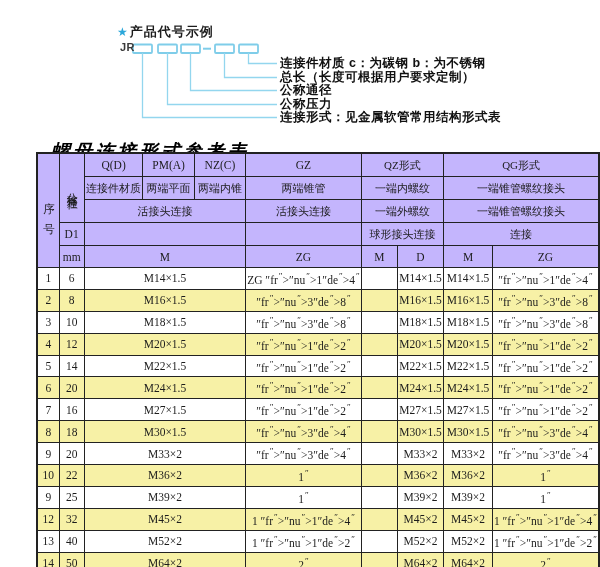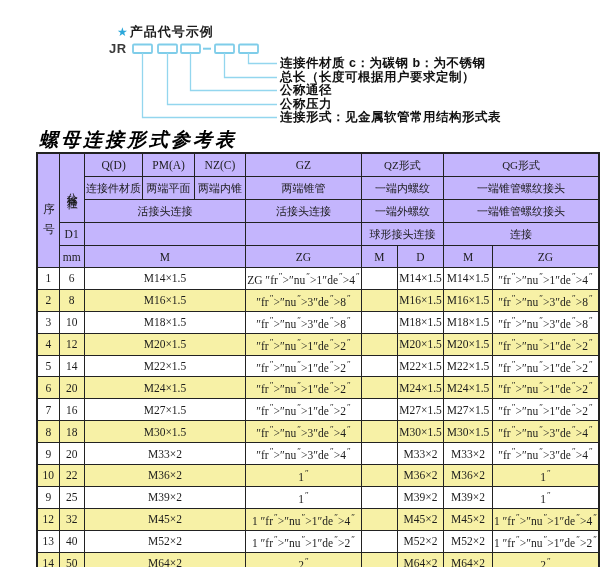--- a/index.html
+++ b/index.html
@@ -9,33 +9,33 @@
     overflow:hidden;
   }
   
   .diagram-svg{position:absolute;left:0;top:0;width:600px;height:150px;}
   .diag-title{
     position:absolute;left:117px;top:23px;font-family:"Liberation Sans","DejaVu Sans",sans-serif;
     font-size:13px;font-weight:bold;letter-spacing:1px;white-space:nowrap;
   }
   .diag-title .star{color:#2ba7da;font-size:12px;margin-right:2px;letter-spacing:0;}
   .jr-prefix{
-    position:absolute;left:109px;top:41px;font-family:"Liberation Sans","DejaVu Sans",sans-serif;
-    font-size:13px;font-weight:bold;color:#3a3a3a;letter-spacing:.5px;
+    position:absolute;left:120px;top:41px;font-family:"Liberation Sans","DejaVu Sans",sans-serif;
+    font-size:11px;font-weight:bold;color:#3a3a3a;letter-spacing:.5px;
   }
   .dlabel{
     position:absolute;left:280px;height:13px;line-height:13px;white-space:nowrap;
     font-family:"Liberation Sans","DejaVu Sans",sans-serif;font-size:12.5px;font-weight:bold;
     color:#111;letter-spacing:.5px;
   }
   .dlabel.l0{top:57px;text-align:right;} .dlabel.l1{top:71px;} .dlabel.l2{top:84px;}
   .dlabel.l3{top:98px;}  .dlabel.l4{top:111px;}
   
   .table-title{
-    position:absolute;left:38px;top:126px;margin:1px;
+    position:absolute;left:38px;top:126px;margin:13px;
     font-family:"Liberation Serif","DejaVu Serif",serif;
     font-size:19px;font-weight:bold;font-style:italic;letter-spacing:3px;color:#000;
   }
   
   table.ref{
     position:absolute;left:36px;top:152px;border-collapse:collapse;table-layout:fixed;
   }
   table.ref{border:2px solid #222;}
   table.ref th,table.ref td{
     border:1px solid #222;padding:0 1px;text-align:center;vertical-align:middle;

